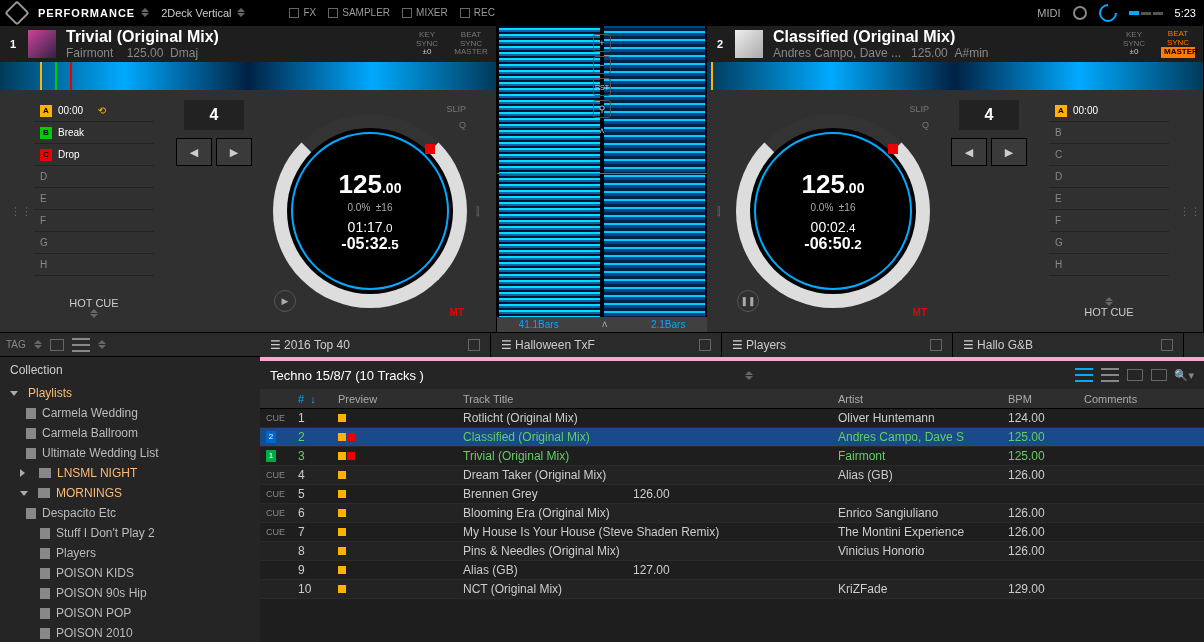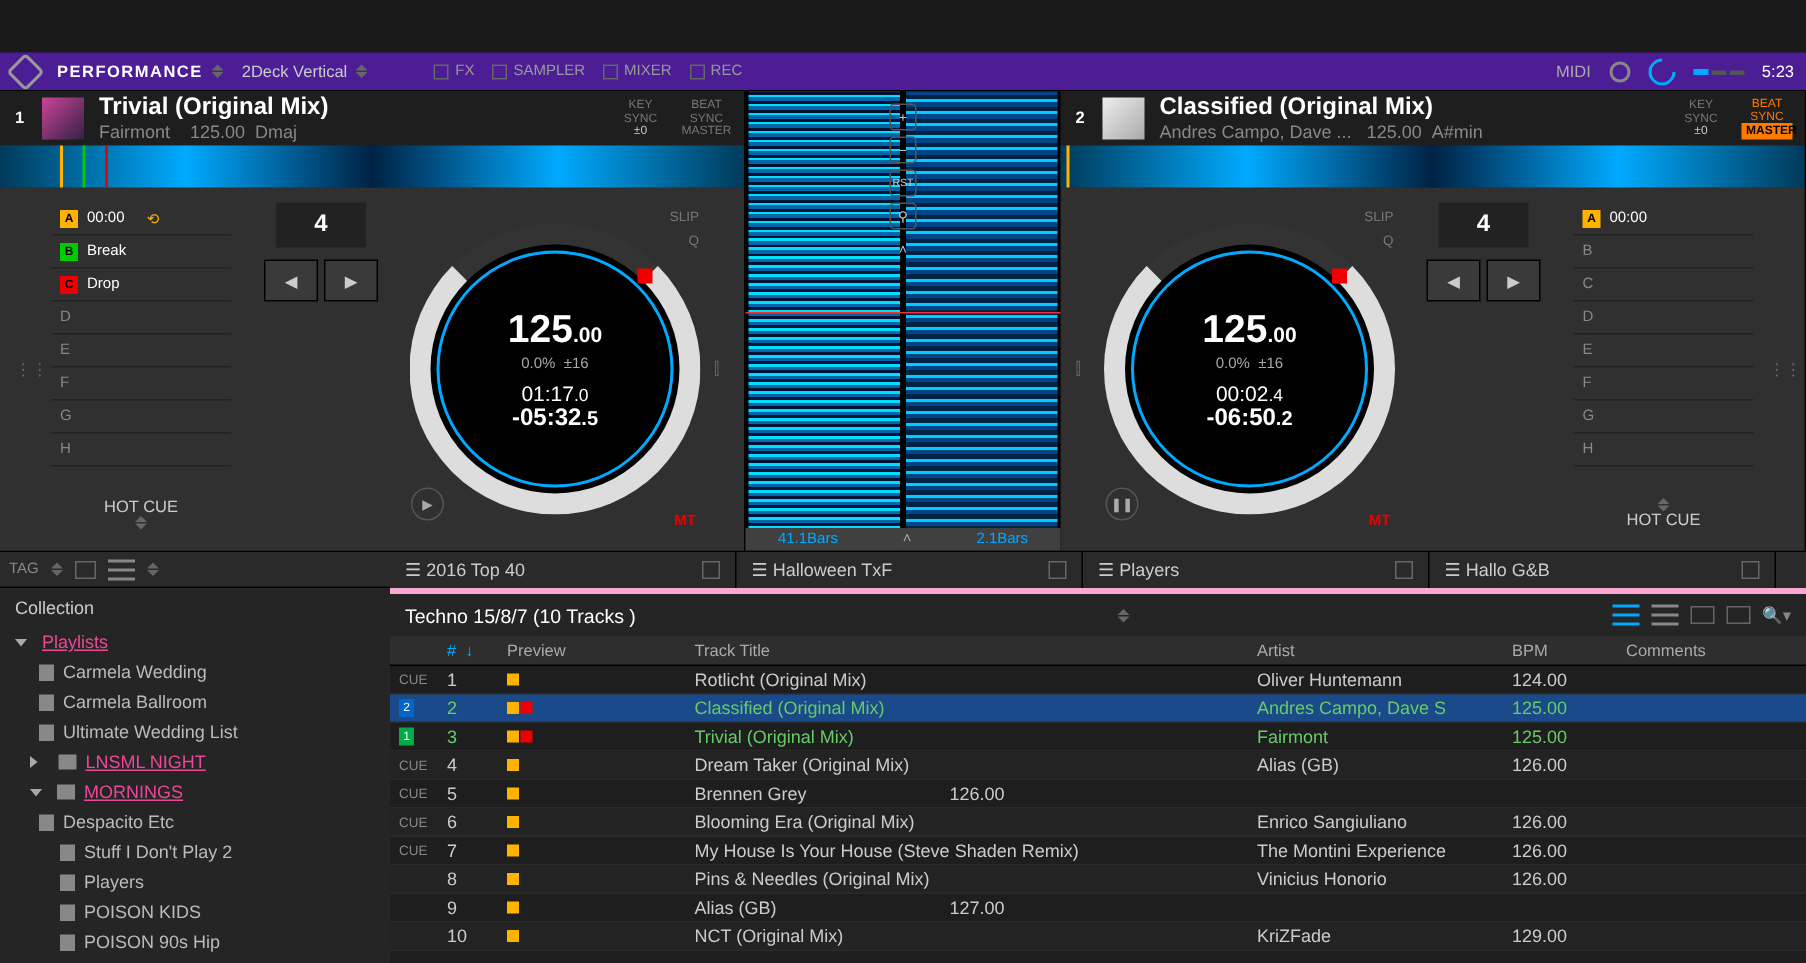--- a/index.html
+++ b/index.html
@@ -1,17 +1,17 @@
 <!DOCTYPE html>
 <html><head>
 <meta charset="utf-8">
 <style>
 * { margin:0; padding:0; box-sizing:border-box; font-family:Arial,Helvetica,sans-serif; }
 body { background:#1a1a1a; color:#ccc; font-size:11px; width:1204px; height:642px; overflow:hidden; }
-.topbar { height:26px; background:#4c1d95; display:flex; align-items:center; padding:0 8px; gap:12px; border-bottom:1px solid #000;margin-top:35px; }
+.topbar { height:26px; background:#000000; display:flex; align-items:center; padding:0 8px; gap:12px; border-bottom:1px solid #000; }
 .topbar .logo { width:18px; height:18px; border:2px solid #999; border-radius:3px; transform:rotate(45deg); }
 .dropdown { display:flex; align-items:center; gap:6px; color:#fff; font-weight:bold; letter-spacing:1px; font-size:11px; }
 .chev { display:inline-flex; flex-direction:column; gap:1px; }
 .chev::before,.chev::after { content:""; width:0; height:0; border-left:4px solid transparent; border-right:4px solid transparent; }
 .chev::before { border-bottom:4px solid #666; }
 .chev::after { border-top:4px solid #666; }
 .topbar .right { margin-left:auto; display:flex; align-items:center; gap:12px; }
 .gear { width:14px; height:14px; border:2px solid #888; border-radius:50%; position:relative; }
 .cb { width:10px; height:10px; border:1px solid #666; display:inline-block; margin-right:4px; }
 .topbar-item { color:#999; font-size:10px; display:flex; align-items:center; }
@@ -71,21 +71,21 @@
 .center-tools { position:absolute; left:50%; top:8px; transform:translateX(-50%); display:flex; flex-direction:column; gap:4px; }
 .ctool { width:18px; height:18px; border:1px solid #555; border-radius:3px; color:#ccc; font-size:9px; display:flex; align-items:center; justify-content:center; }
 .center-labels { position:absolute; bottom:0; left:0; right:0; display:flex; justify-content:space-around; color:#0af; font-size:10px; padding:2px 0; background:#404040;text-align:right; }
 
 .lower { height:310px; display:flex; border-top:1px solid #000; }
 .sidebar { width:260px; background:#252525; display:flex; flex-direction:column; }
 .side-toolbar { height:24px; display:flex; align-items:center; gap:8px; padding:0 6px; background:#2a2a2a; border-bottom:1px solid #000; }
 .side-head { padding:6px 10px; color:#ccc; font-size:12px; }
 .tree { flex:1; overflow:hidden; }
 .tree-row { padding:3px 10px 3px 26px; color:#bbb; font-size:12px; display:flex; align-items:center; gap:6px; }
-.tree-row.parent { padding-left:10px; color:#ec4899;text-decoration:underline; }
+.tree-row.parent { padding-left:10px; color:#fdba74; }
 .tree-row.parent .arrow { width:0; height:0; border-left:4px solid transparent; border-right:4px solid transparent; border-top:5px solid #aaa; margin-right:4px; }
 .tree-row.parent.closed .arrow { border-top:4px solid transparent; border-bottom:4px solid transparent; border-left:5px solid #aaa; }
 .fld { width:12px; height:10px; background:#888; }
 .doc { width:10px; height:11px; background:#888; }
 
 .browser { flex:1; display:flex; flex-direction:column; background:#1e1e1e; }
 .tabs { height:28px; display:flex; background:#2a2a2a; border-bottom:4px solid #f9a8d4; }
 .tab { flex:1; display:flex; align-items:center; justify-content:space-between; padding:0 10px; border-right:1px solid #000; color:#ccc; font-size:12px; }
 .tab .list-icon { width:12px; height:12px; border:1px solid #666; }
 .crate-bar { height:28px; display:flex; align-items:center; justify-content:space-between; padding:0 10px; background:#252525; }

